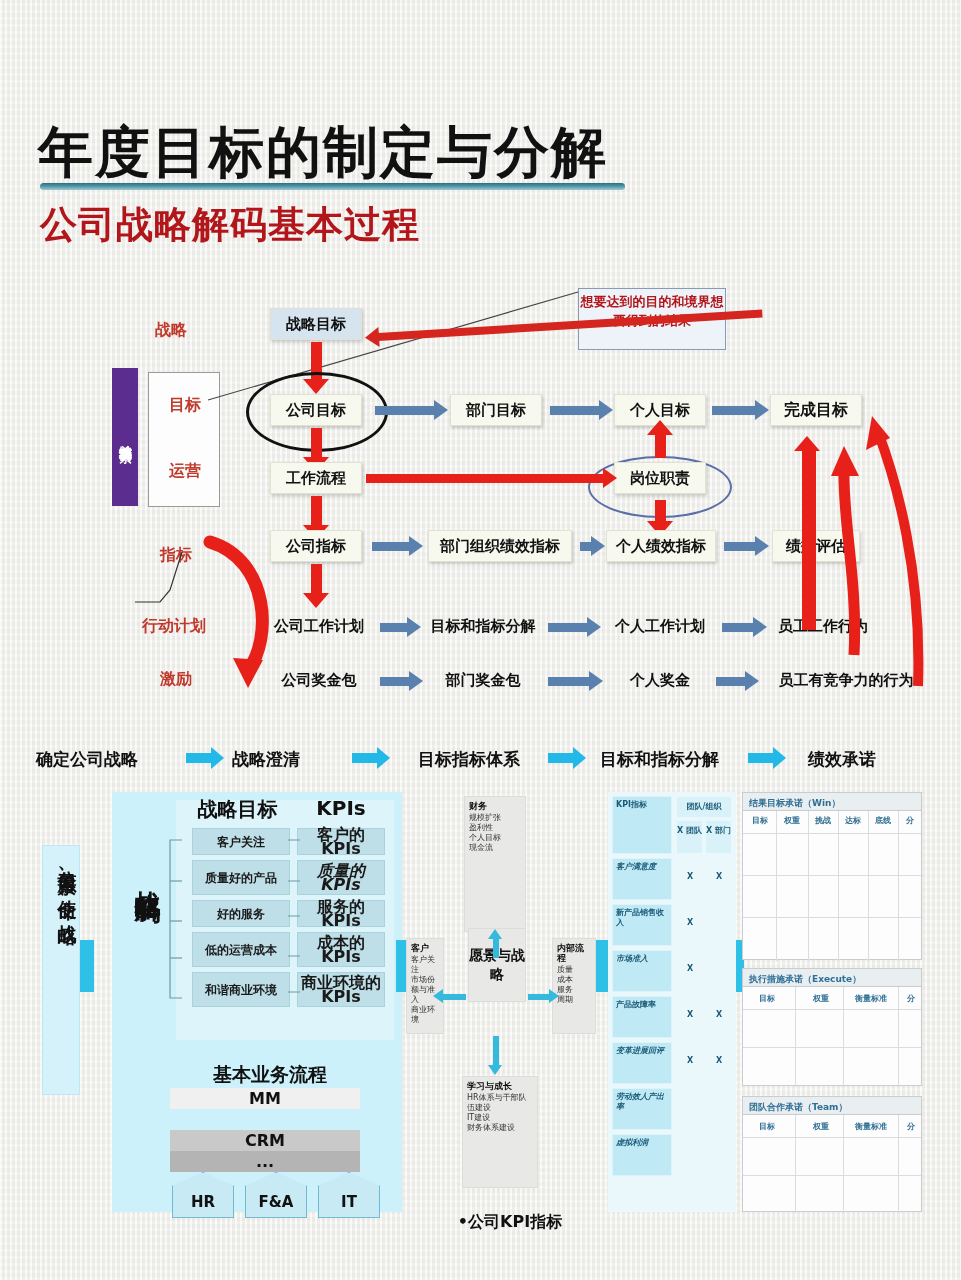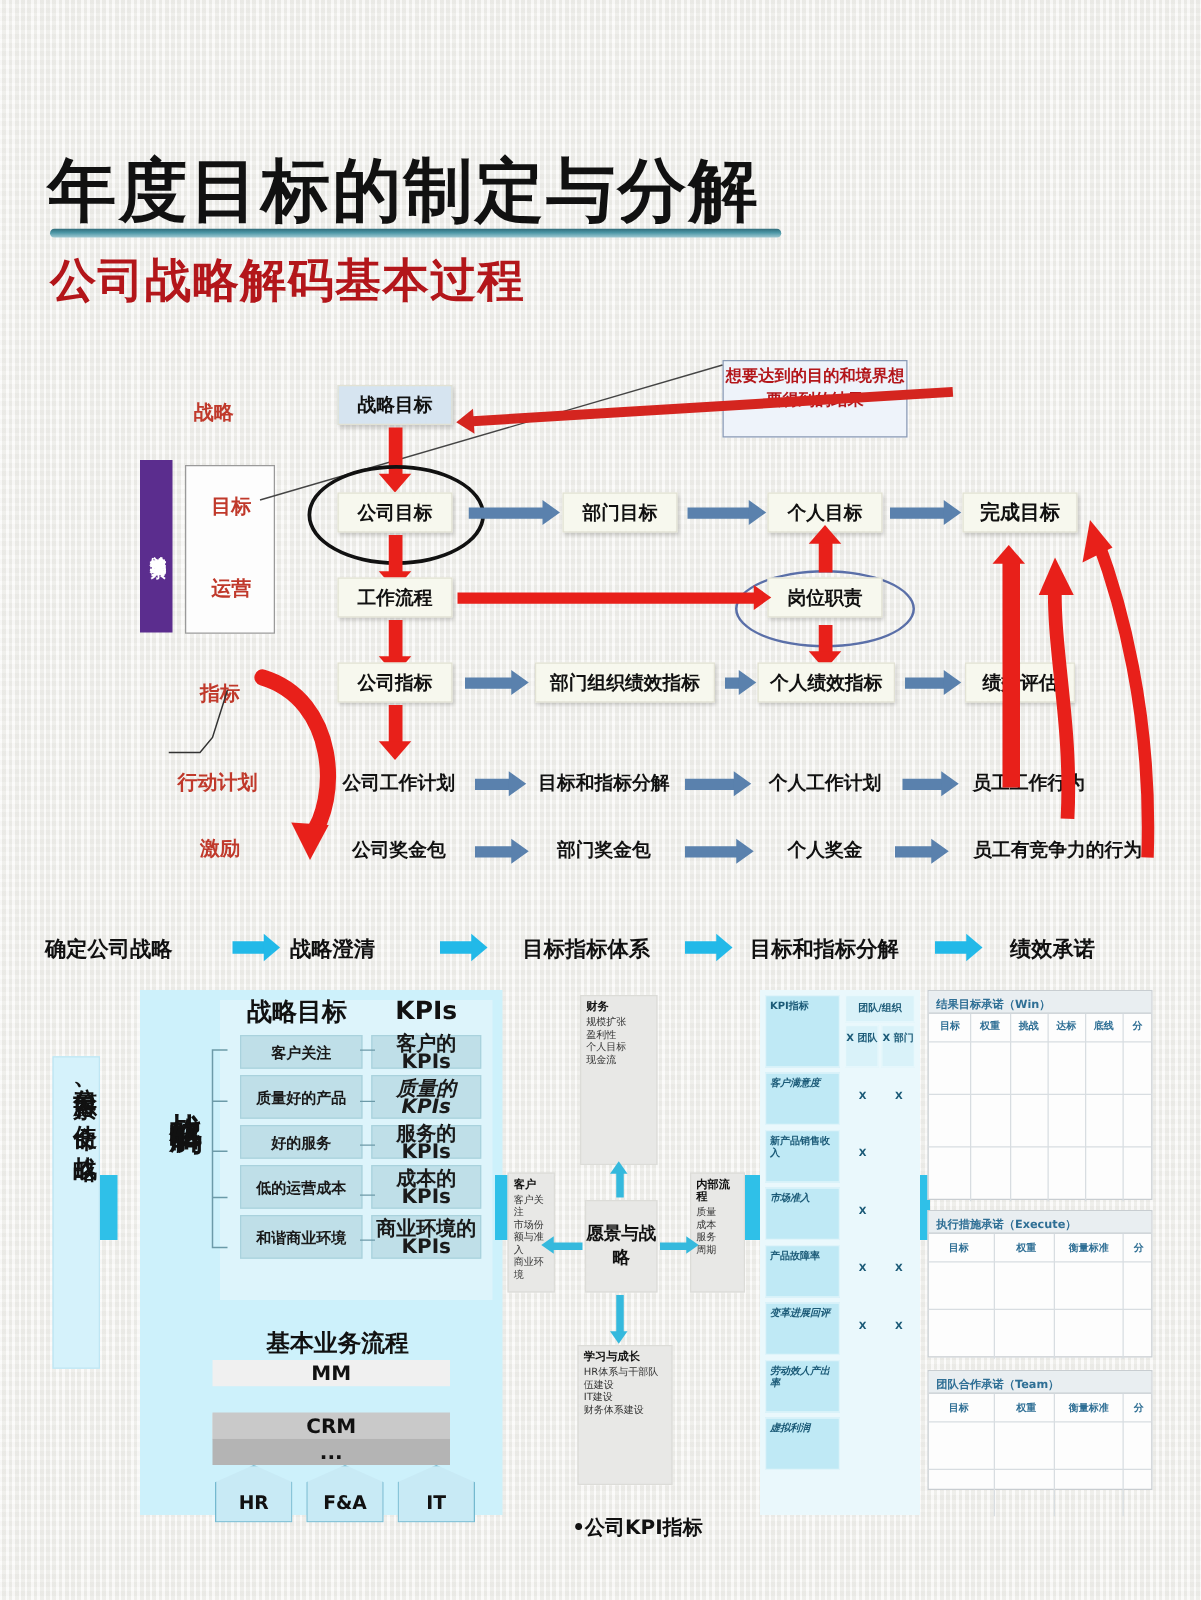--- a/index.html
+++ b/index.html
@@ -433,21 +433,21 @@
   </div>
 
   <div class="bsc" style="left:552px; top:938px; width:44px; height:96px;">
     <div class="h">内部流程</div>
     <div class="it">质量</div>
     <div class="it">成本</div>
     <div class="it">服务</div>
     <div class="it">周期</div>
   </div>
 
-  <div class="bsc-center" style="left:468px; top:960px; width:58px; height:74px;">愿景与战略</div>
+  <div class="bsc-center" style="left:468px; top:928px; width:58px; height:74px;">愿景与战略</div>
 
   <div class="bsc" style="left:462px; top:1076px; width:76px; height:112px;">
     <div class="h">学习与成长</div>
     <div class="it">HR体系与干部队伍建设</div>
     <div class="it">IT建设</div>
     <div class="it">财务体系建设</div>
   </div>
 
   <div class="cy-arrow up" style="left:493px; top:938px; width:6px; height:20px;"></div>
   <div class="cy-arrow left" style="left:442px; top:994px; width:24px; height:6px;"></div>
@@ -513,21 +513,21 @@
     <div class="ct-hdr" style="left:4px;  top:24px; width:40px;">目标</div>
     <div class="ct-hdr" style="left:58px; top:24px; width:40px;">权重</div>
     <div class="ct-hdr" style="left:104px;top:24px; width:48px;">衡量标准</div>
     <div class="ct-hdr" style="left:158px;top:24px; width:20px;">分</div>
     <div class="ct-vline" style="left:52px;  top:18px; height:100px;"></div>
     <div class="ct-vline" style="left:100px; top:18px; height:100px;"></div>
     <div class="ct-vline" style="left:155px; top:18px; height:100px;"></div>
     <div class="ct-hline" style="left:0; top:78px; width:100%;"></div>
   </div>
 
-  <div class="ctable" style="left:742px; top:1096px; width:180px; height:96px;">
+  <div class="ctable" style="left:742px; top:1096px; width:180px; height:116px;">
     <div class="ct-title">团队合作承诺（Team）</div>
     <div class="ct-hline" style="left:0; top:40px; width:100%;"></div>
     <div class="ct-hdr" style="left:4px;  top:24px; width:40px;">目标</div>
     <div class="ct-hdr" style="left:58px; top:24px; width:40px;">权重</div>
     <div class="ct-hdr" style="left:104px;top:24px; width:48px;">衡量标准</div>
     <div class="ct-hdr" style="left:158px;top:24px; width:20px;">分</div>
     <div class="ct-vline" style="left:52px;  top:18px; height:98px;"></div>
     <div class="ct-vline" style="left:100px; top:18px; height:98px;"></div>
     <div class="ct-vline" style="left:155px; top:18px; height:98px;"></div>
     <div class="ct-hline" style="left:0; top:78px; width:100%;"></div>

